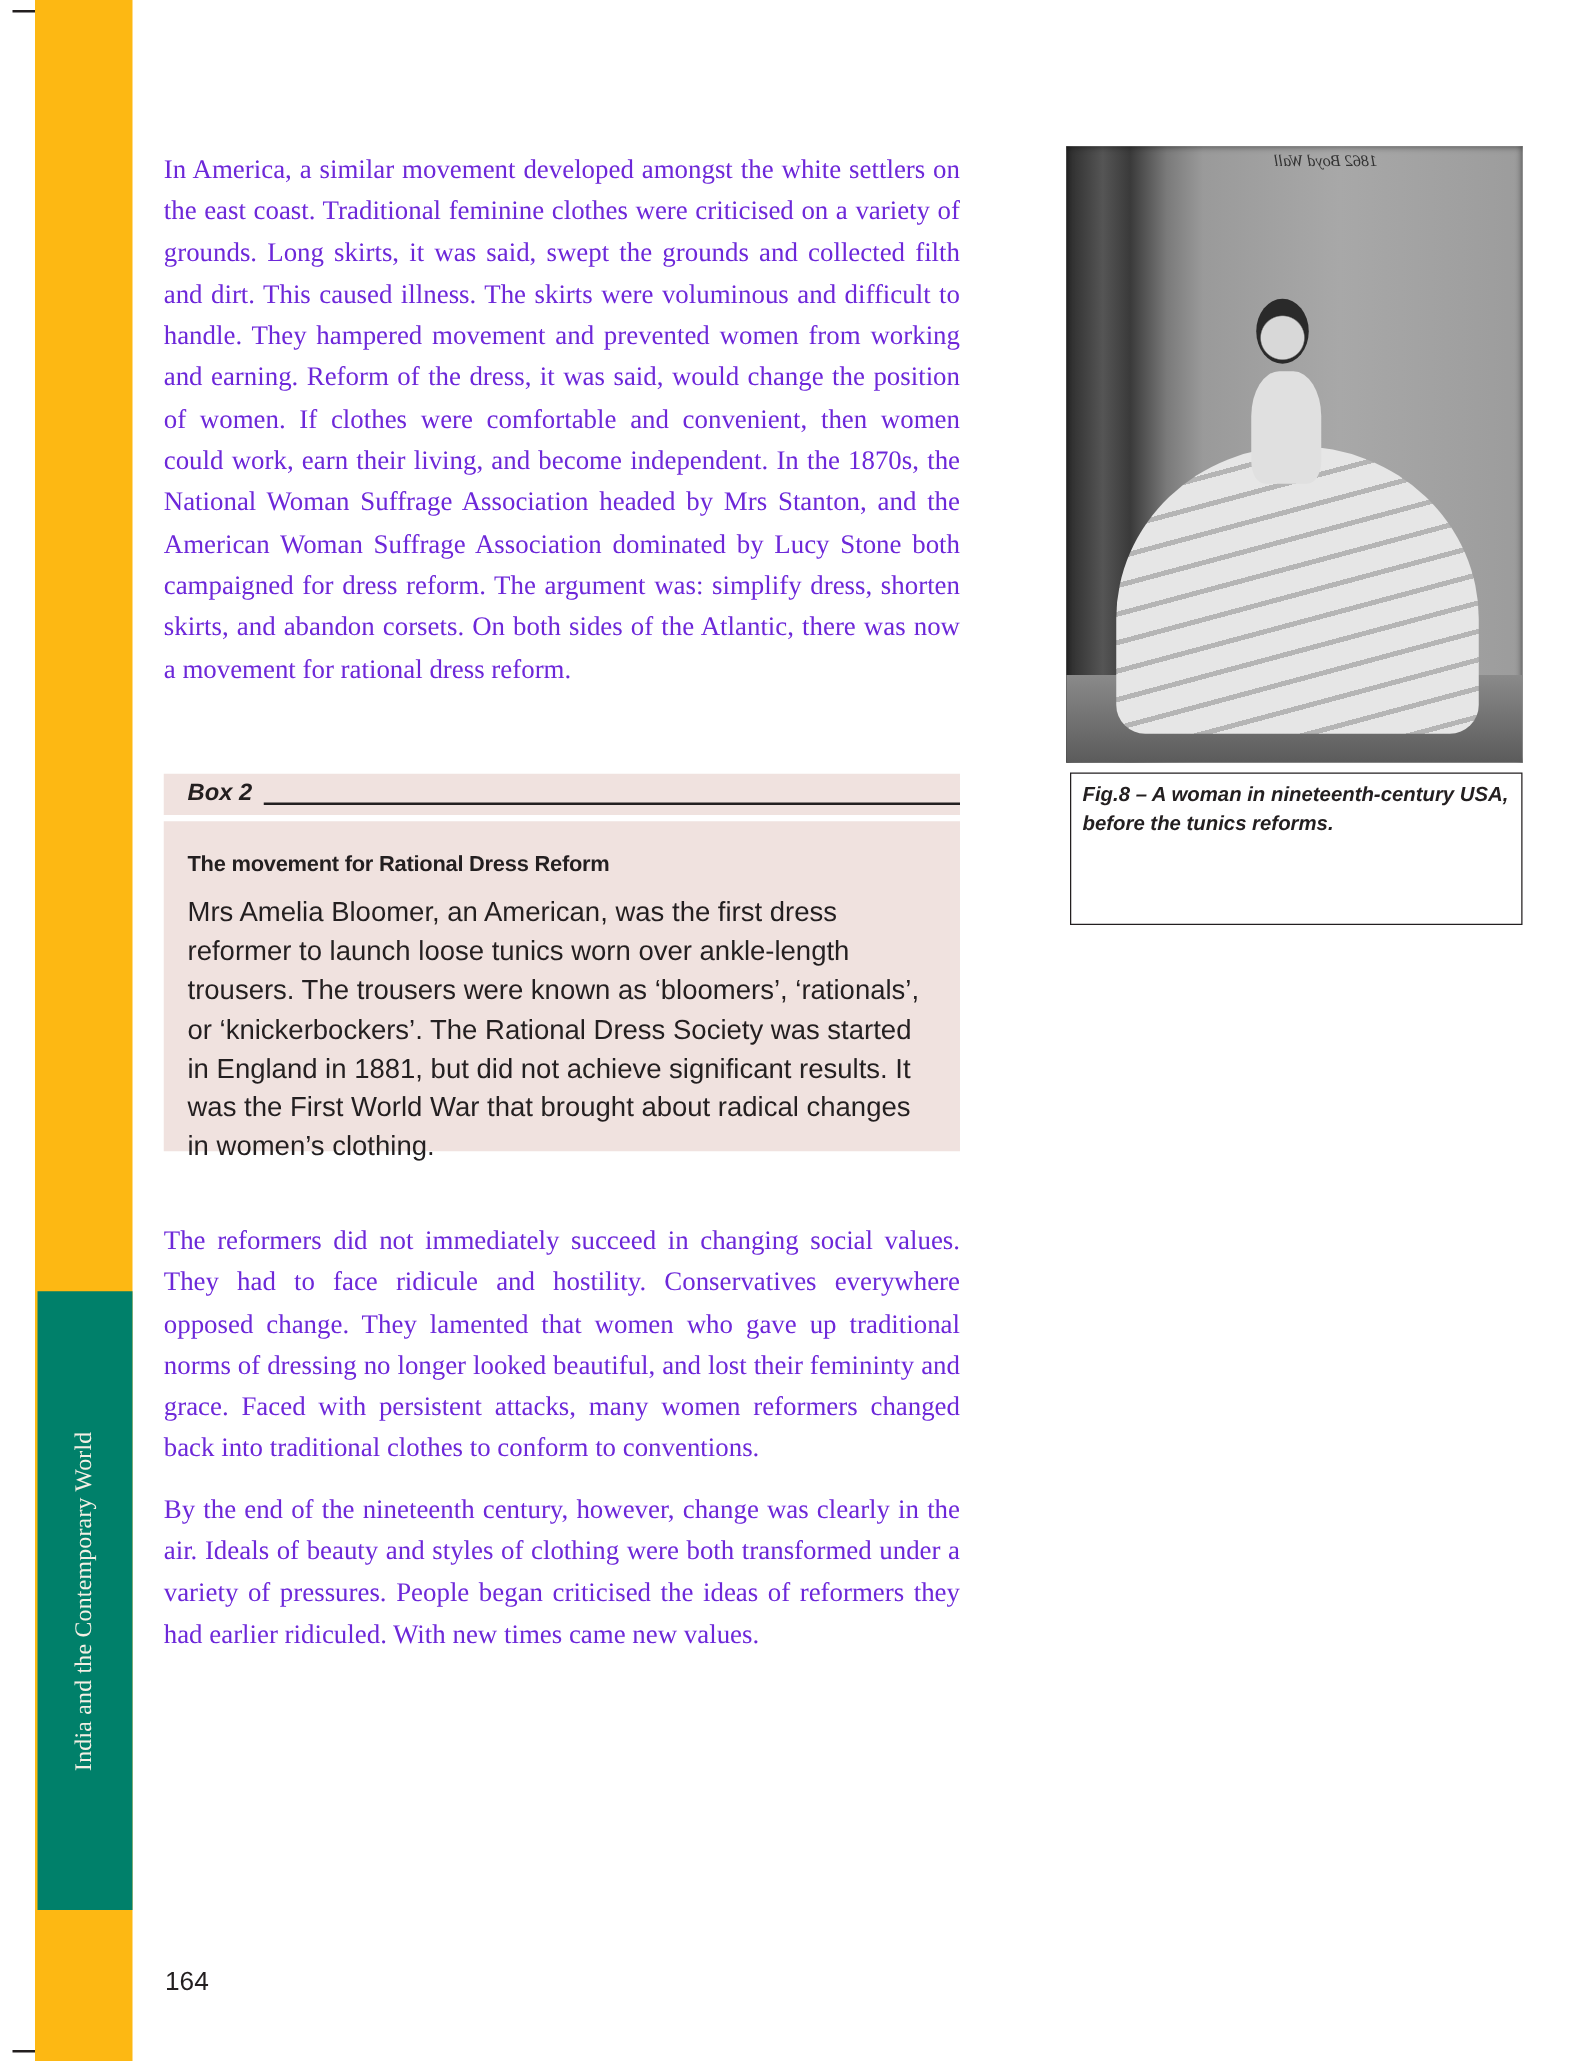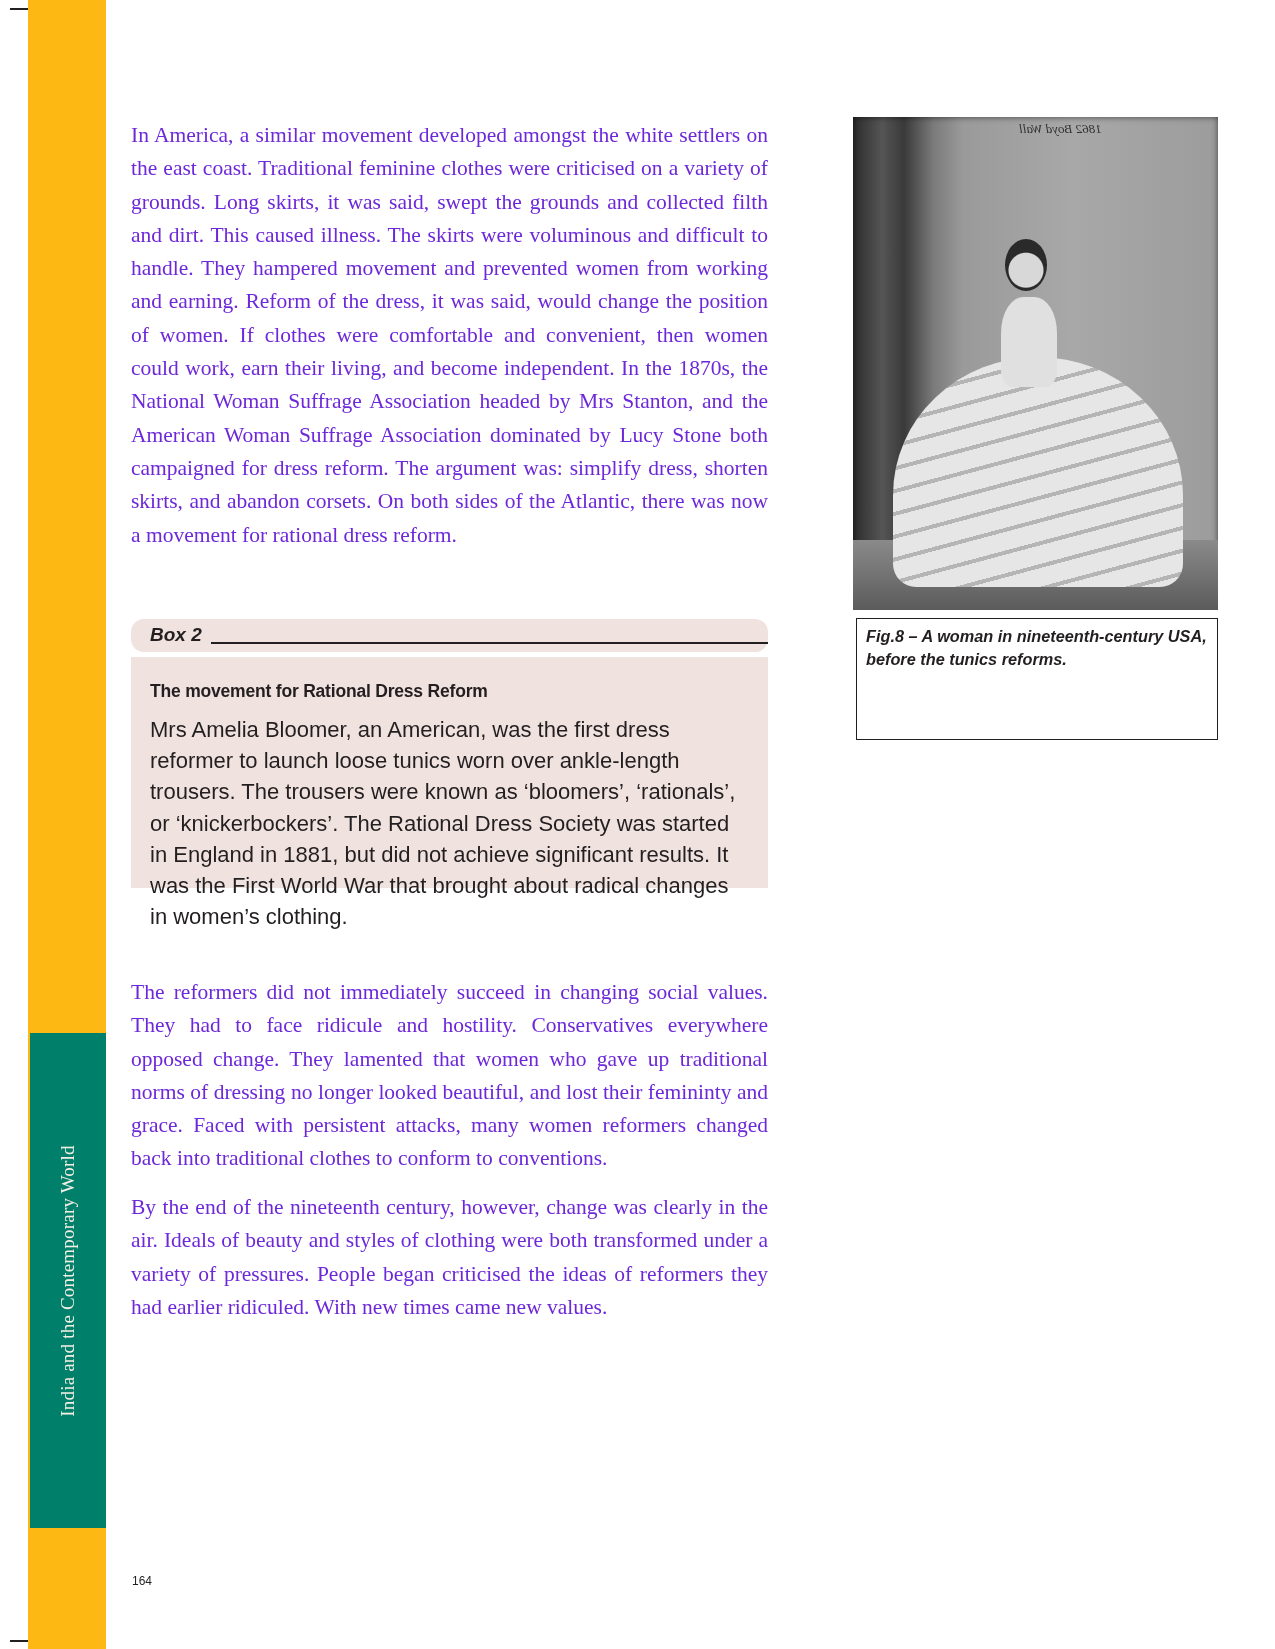--- a/index.html
+++ b/index.html
@@ -21,31 +21,31 @@
   }
   .body-text {
     position: absolute; left: 131px; width: 637px;
     font-size: 21.5px; line-height: 33.3px; text-align: justify; margin: 0;
     font-family: "Liberation Serif", serif; color: #6d28d9;
   }
   .box {
     position: absolute; left: 131px; width: 637px;
   }
   .box-header {
-    position: absolute; left: 0; top: 619px; width: 637px; height: 33px; background: #f0e2df; border-radius: 13px;
+    position: absolute; left: 0; top: 619px; width: 637px; height: 33px; background: #f0e2df;
   }
   .box-header .label {
     position: absolute; left: 19px; top: 5px;
     font-family: "Liberation Sans", sans-serif; font-weight: bold; font-style: italic; font-size: 19px; color: #231f20;
   }
   .box-header .rule {
     position: absolute; left: 80px; right: 0; top: 23px; height: 1.5px; background: #231f20;
   }
   .box-body {
-    position: absolute; left: 0; top: 657px; width: 637px; height: 231px; background: #f0e2df;
+    position: absolute; left: 0; top: 657px; width: 637px; height: 264px; background: #f0e2df;
     box-sizing: border-box; padding: 24px 30px 0 19px;
     font-family: "Liberation Sans", sans-serif; color: #231f20;
   }
   .box-body .title { font-weight: bold; font-size: 17.5px; margin: 0 0 12px 0; letter-spacing: -0.2px; }
   .box-body .text { font-size: 22px; line-height: 31.2px; margin: 0; }
   .photo {
     position: absolute; left: 853px; top: 117px; width: 365px; height: 493px;
     background: linear-gradient(90deg, #2c2c2c 0%, #555 8%, #3a3a3a 14%, #7a7a7a 22%, #9a9a9a 30%, #a8a8a8 60%, #9c9c9c 100%);
     overflow: hidden; box-shadow: inset 0 0 6px rgba(0,0,0,0.6);
   }
@@ -72,21 +72,21 @@
   }
   .caption {
     position: absolute; left: 856px; top: 618px; width: 362px; height: 122px; box-sizing: border-box;
     border: 1.5px solid #231f20; padding: 6px 8px 0 9px;
     font-family: "Liberation Sans", sans-serif; font-style: italic; font-size: 16.3px; line-height: 22.5px; color: #231f20;
   }
   .caption .bold { font-weight: bold; display: block; }
   .caption .reg { display: block; }
   .page-number {
     position: absolute; left: 132px; top: 1574px;
-    font-family: "Liberation Sans", sans-serif; font-size: 12px; color: #231f20;
+    font-family: "Liberation Sans", sans-serif; font-size: 21px; color: #231f20;
   }
 </style>
 </head>
 <body>
 
 <div class="crop-mark" style="top:8px;"></div>
 <div class="crop-mark" style="top:1640px;"></div>
 
 <div class="side-yellow"></div>
 <div class="side-green"></div>

